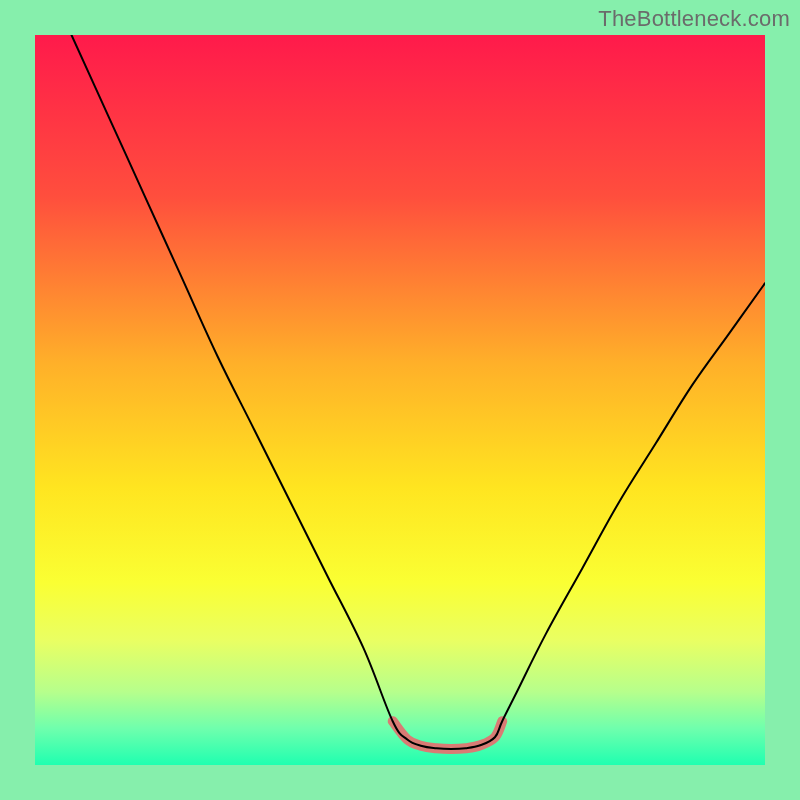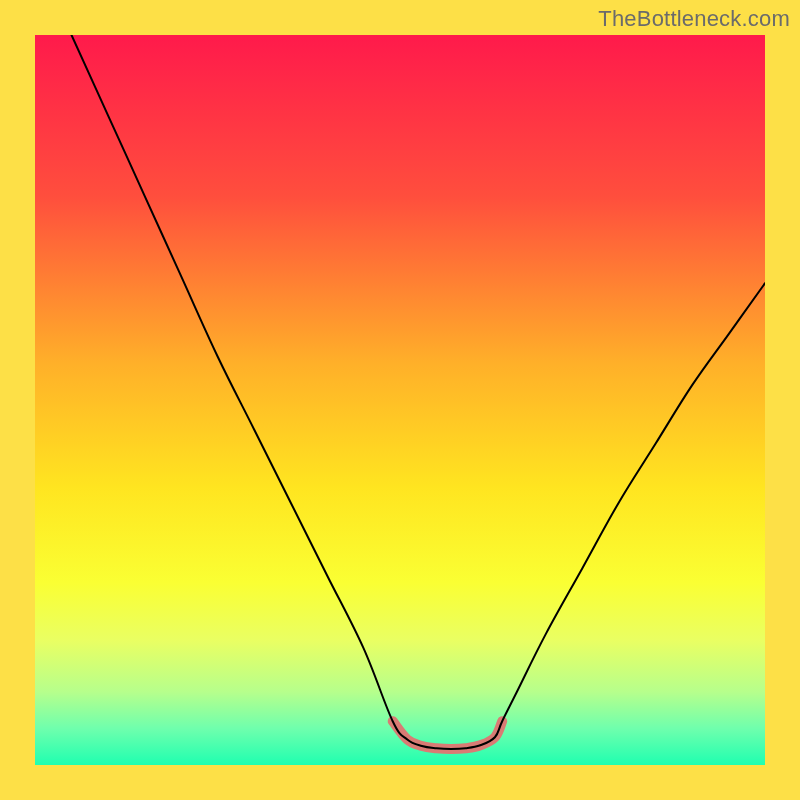--- a/index.html
+++ b/index.html
@@ -7,21 +7,21 @@
     padding: 0;
     width: 800px;
     height: 800px;
     overflow: hidden;
     font-family: Arial, Helvetica, sans-serif;
   }
   .frame {
     position: relative;
     width: 800px;
     height: 800px;
-    background: #fde047;
+    background: #86efac;
     box-sizing: border-box;
   }
   .plot-area {
     position: absolute;
     left: 35px;
     top: 35px;
     width: 730px;
     height: 730px;
     overflow: hidden;
   }

